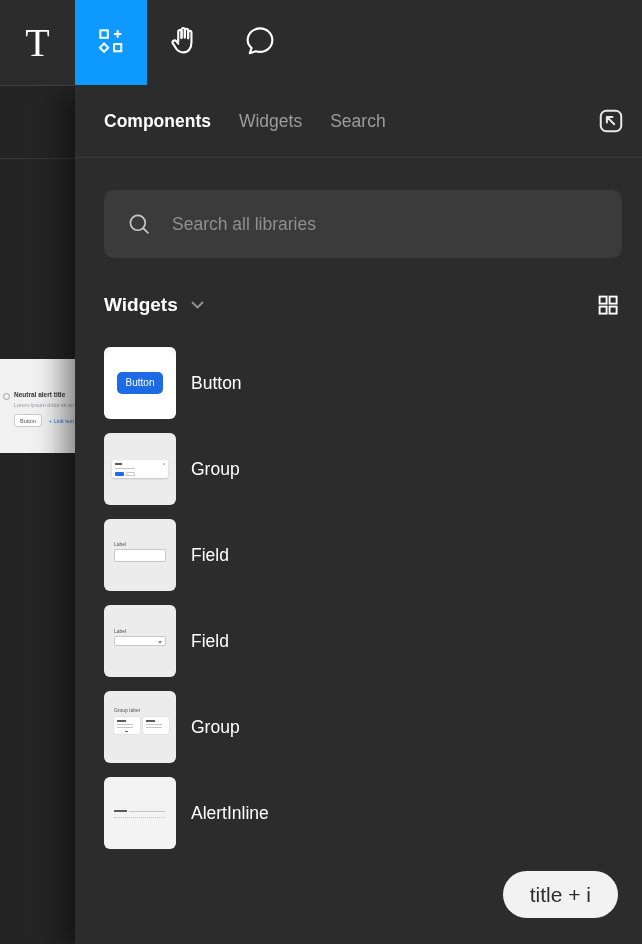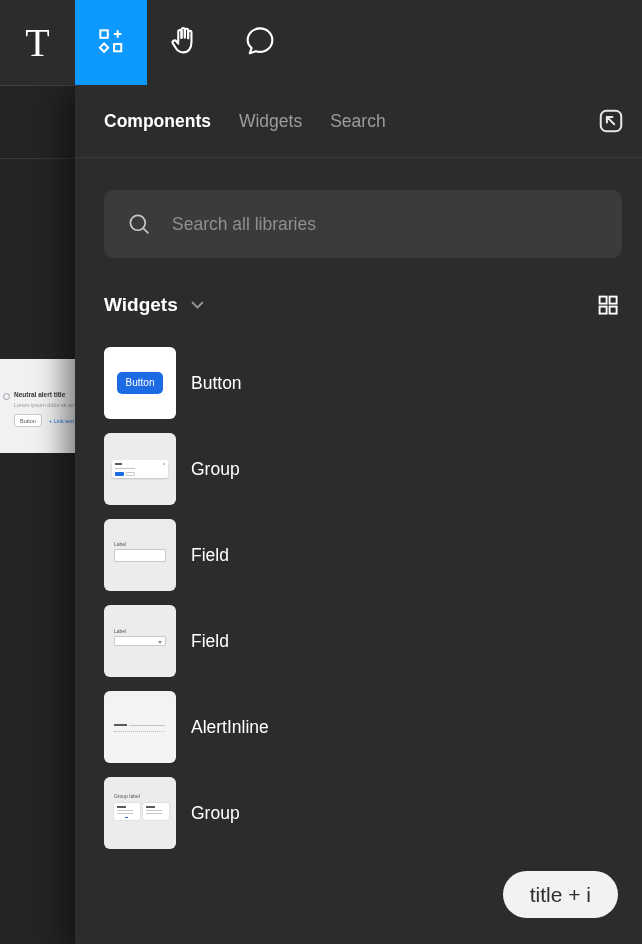--- a/index.html
+++ b/index.html
@@ -224,45 +224,45 @@
         <div class="thumb bg-gray">
           <span class="t5" style="left:10px;top:24px;color:#555;">Label</span>
           <div class="f-input slim">
             <span class="f-caret"></span>
           </div>
         </div>
         <span class="item-label">Field</span>
       </div>
 
       <div class="item">
-        <div class="thumb bg-light">
-          <span class="bar dark" style="left:10px;top:33px;width:13px;height:1.5px;"></span>
-          <span class="bar" style="left:25px;top:33.5px;width:36px;height:1px;"></span>
-          <span class="dotted"></span>
-        </div>
-        <span class="item-label">AlertInline</span>
-      </div>
-
-      <div class="item">
         <div class="thumb bg-gray">
           <span class="t5" style="left:10px;top:17px;color:#555;">Group label</span>
           <div class="g-card" style="left:10px;">
             <span class="bar dark" style="left:3px;top:3px;width:9px;height:1.5px;"></span>
             <span class="bar" style="left:3px;top:7px;width:16px;height:1px;"></span>
             <span class="bar" style="left:3px;top:10px;width:16px;height:1px;"></span>
             <span class="bar blue" style="left:11px;top:13.5px;width:3px;height:1.5px;"></span>
           </div>
           <div class="g-card" style="left:39px;">
             <span class="bar dark" style="left:3px;top:3px;width:9px;height:1.5px;"></span>
             <span class="bar" style="left:3px;top:7px;width:16px;height:1px;"></span>
             <span class="bar" style="left:3px;top:10px;width:16px;height:1px;"></span>
           </div>
         </div>
         <span class="item-label">Group</span>
       </div>
 
+      <div class="item">
+        <div class="thumb bg-light">
+          <span class="bar dark" style="left:10px;top:33px;width:13px;height:1.5px;"></span>
+          <span class="bar" style="left:25px;top:33.5px;width:36px;height:1px;"></span>
+          <span class="dotted"></span>
+        </div>
+        <span class="item-label">AlertInline</span>
+      </div>
+
 
     </div>
 
     <div class="shortcut-pill">title + i</div>
   </div>
 
 </div>
 
 </body></html>

